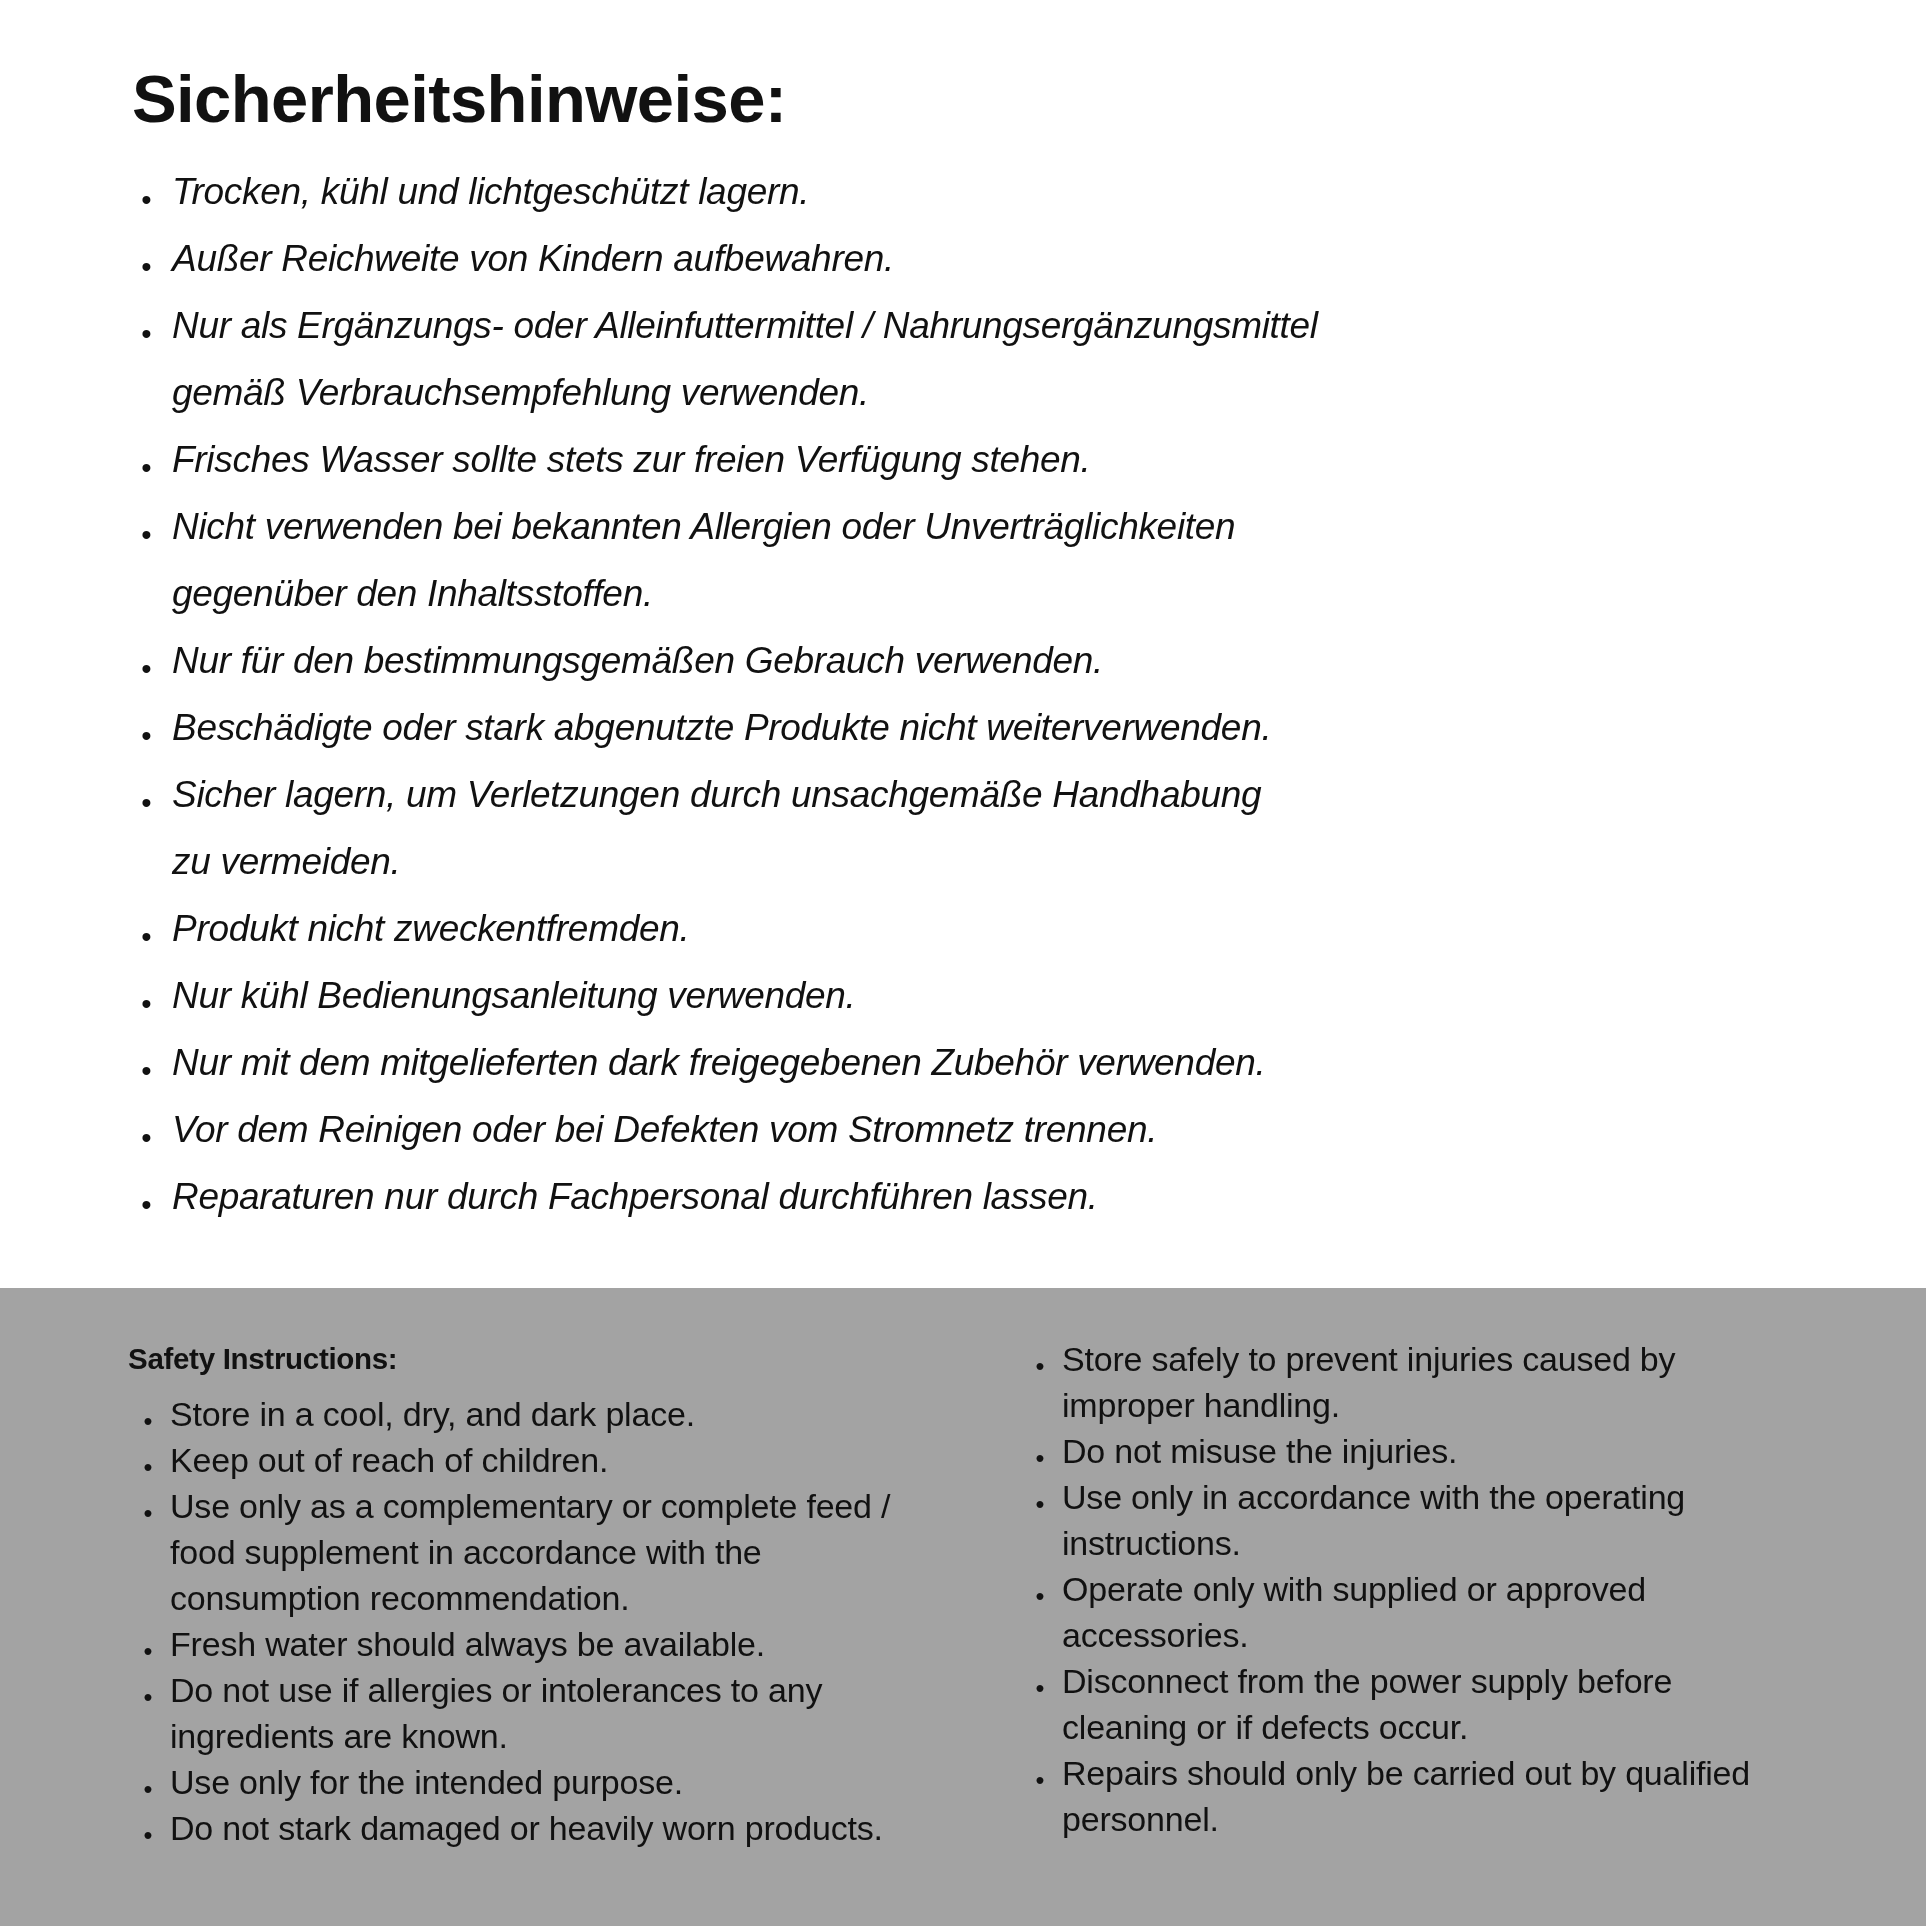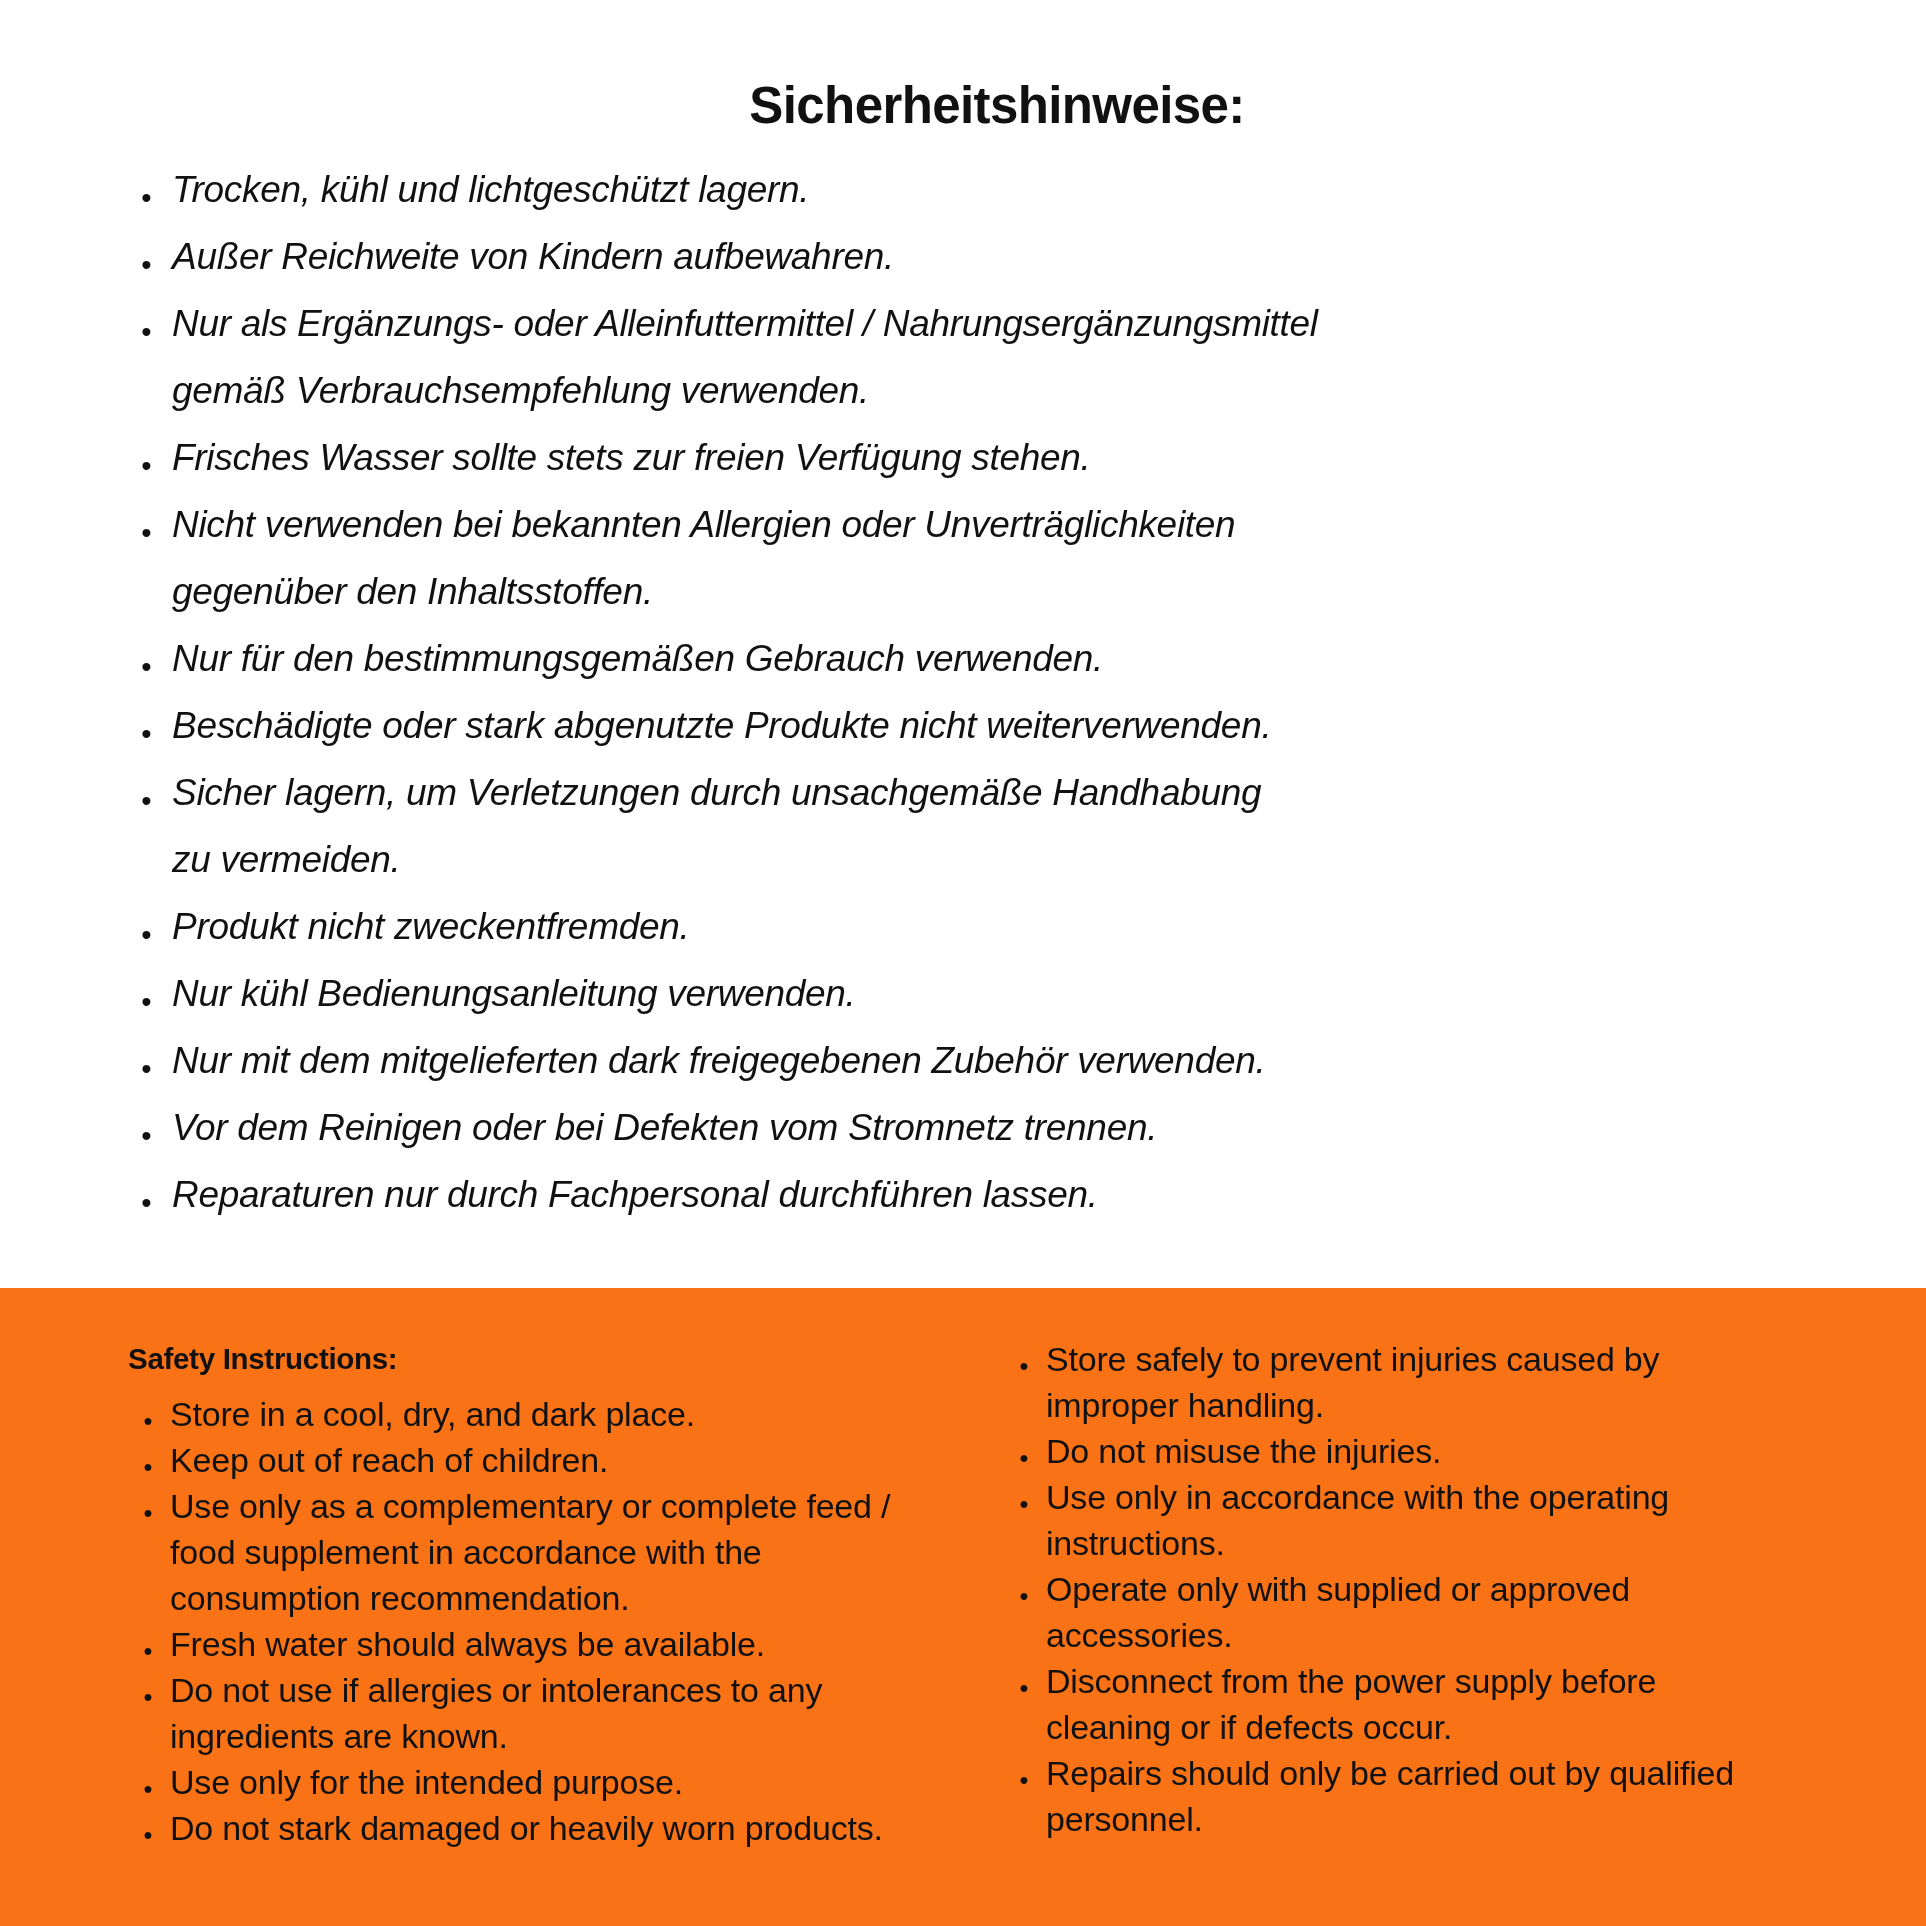--- a/index.html
+++ b/index.html
@@ -22,26 +22,25 @@
     flex-direction: column;
   }
 
   
   .de-section {
     box-sizing: border-box;
     height: 1289px;
     padding: 61px 64px 0 132px;
   }
   .de-title {
-    margin: 16px 0 22px 0;
-    font-size: 51px;
+    margin: 0 0 22px 0;
+    font-size: 67px;
     font-weight: 700;
     line-height: 1.12;
     letter-spacing: -0.6px;
-    text-align: center;
   }
   .bullet-list {
     list-style: none;
     margin: 0;
     padding: 0;
   }
   .de-item {
     position: relative;
     padding-left: 40px;
     font-size: 37px;
@@ -56,24 +55,24 @@
     left: 9px;
     top: 0;
     font-size: 0.8em;
     line-height: 84px;
   }
 
   
   .en-section {
     box-sizing: border-box;
     height: 638px;
-    background: #f97316;
+    background: #a3a3a3;
     padding: 48px 39px 0 128px;
     display: flex;
-    gap: 22px;
+    gap: 38px;
   }
   .en-col-left {
     flex: 0 0 854px;
     width: 854px;
   }
   .en-col-right {
     flex: 1 1 auto;
   }
   .en-title {
     margin: 0 0 9px 0;

